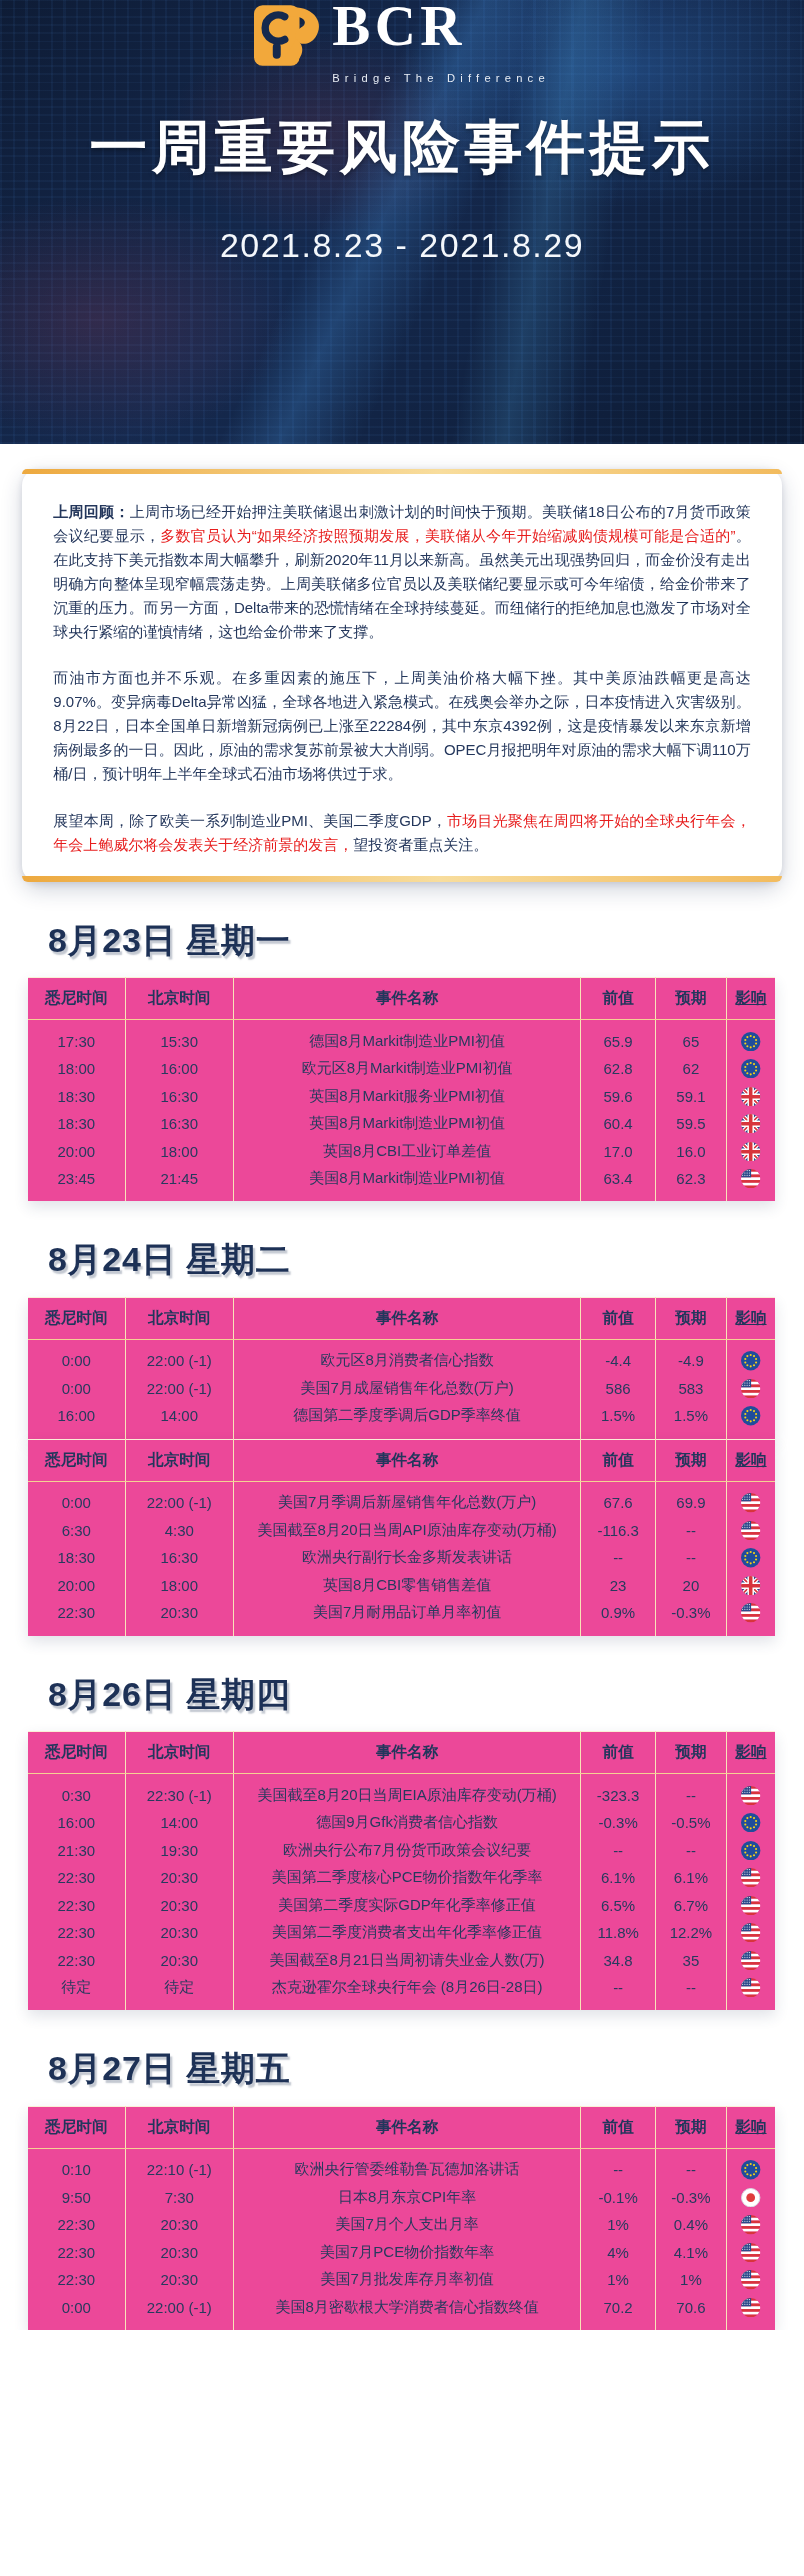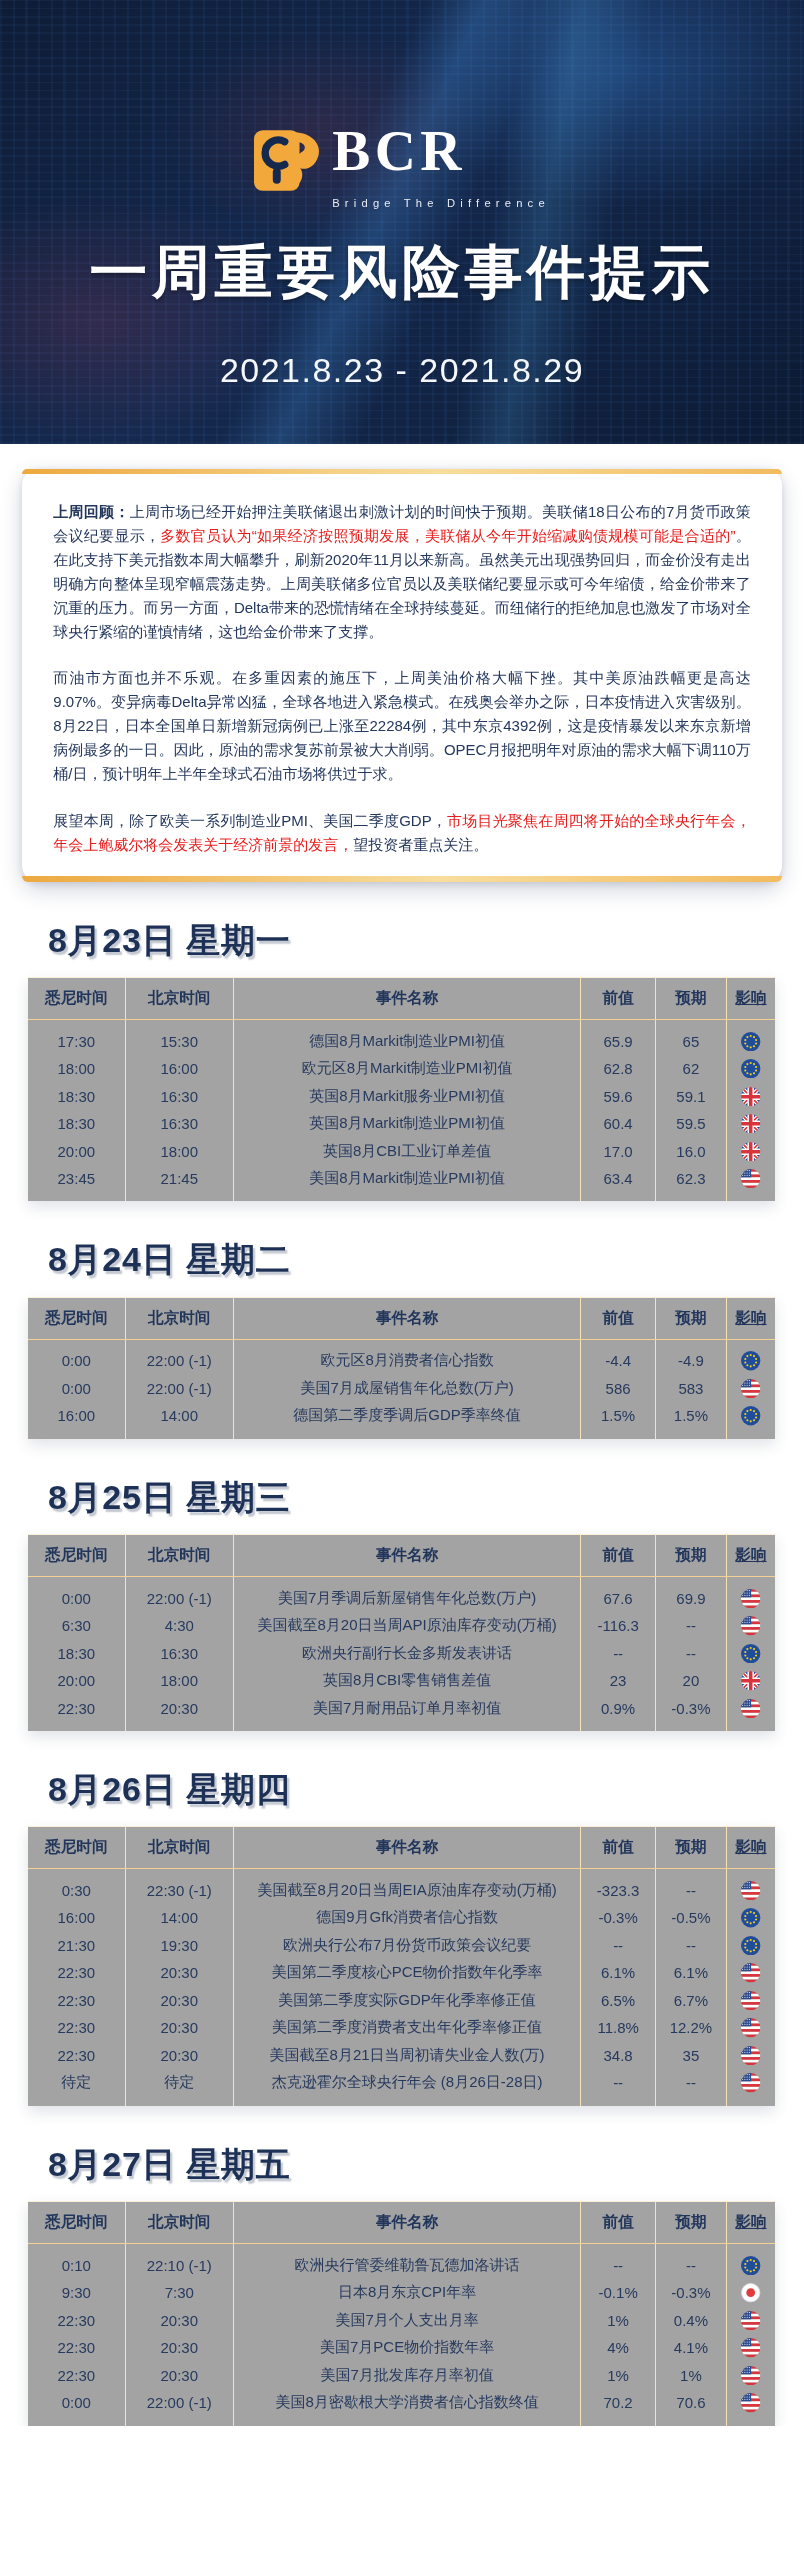--- a/index.html
+++ b/index.html
@@ -12,21 +12,21 @@
     background:
       linear-gradient(115deg, rgba(0,0,0,0) 42%, rgba(80,170,255,.22) 48%, rgba(0,0,0,0) 56%),
       linear-gradient(100deg, rgba(0,0,0,0) 60%, rgba(90,190,255,.18) 66%, rgba(0,0,0,0) 74%),
       radial-gradient(313px 194px at 78% 16%, rgba(60,140,230,.30), rgba(0,0,0,0) 70%),
       radial-gradient(283px 179px at 12% 72%, rgba(210,70,100,.16), rgba(0,0,0,0) 70%),
       radial-gradient(223px 149px at 40% 30%, rgba(200,60,70,.14), rgba(0,0,0,0) 70%),
       repeating-linear-gradient(90deg, rgba(70,140,230,.07) 0 2.2px, rgba(0,0,0,0) 2.2px 12.7px),
       repeating-linear-gradient(0deg, rgba(100,170,255,.05) 0 1.5px, rgba(0,0,0,0) 1.5px 8.2px),
       linear-gradient(135deg,#0e1c36 0%,#15294e 45%,#0c1a33 100%);
   }
-  .logo-row{display:flex;justify-content:center;align-items:flex-start;gap:4px;padding-top:125px;}
+  .logo-row{display:flex;justify-content:center;align-items:flex-start;gap:4px;}
   .logo-mark{width:74px;height:71px;flex:0 0 auto;}
   .brand-col{text-align:left;}
   .brand{font-family:"Liberation Serif","DejaVu Serif",serif;font-weight:700;font-size:57px;line-height:52px;letter-spacing:4.5px;color:#ffffff;}
   .tagline{font-size:11.2px;letter-spacing:5.2px;color:#e8edf5;margin-top:20px;white-space:nowrap;}
   .hero-title{font-size:58px;font-weight:900;letter-spacing:4.5px;margin-top:25px;text-shadow:0 1.5px 4.5px rgba(0,0,0,.35);text-align:center;}
   .hero-dates{font-size:34px;font-weight:400;letter-spacing:1.5px;margin-top:16.4px;color:#f4f7fb;}
 
   
   .review-card{
     position:relative;margin:25px 22.3px 0;background:#fff;border-radius:16.4px;
@@ -43,21 +43,21 @@
   .review-card p:last-child{margin-bottom:0;}
   .seg-red{color:#e71c1c;}
   .seg-bold{font-weight:700;}
 
   
   .day-heading{
     margin:36px 0 13.4px 48px;font-size:34px;font-weight:900;color:#1d3156;letter-spacing:0.7px;
     text-shadow:2.2px 3px 1.5px rgba(120,130,150,.45);
   }
   .event-table{
-    width:747px;margin:0 28px;border-collapse:collapse;background:#a3a3a3;
+    width:747px;margin:0 28px;border-collapse:collapse;background:#ec4899;
     box-shadow:0 6px 13.4px rgba(40,55,90,.14);border-top:1.5px solid #fbeed6;
   }
   .event-table th{
     font-size:15.6px;font-weight:700;color:#22365c;height:39px;text-align:center;
     border-bottom:1.5px solid #f4d194;
   }
   .event-table td{
     font-size:15px;color:#273a5e;height:27.5px;text-align:center;padding:0 3px;white-space:nowrap;
   }
   .event-table th:not(:last-child),.event-table td:not(:last-child){border-right:1.5px solid #f8e3b8;}
@@ -341,21 +341,20 @@
                     <circle cx="7.89" cy="17.66" r="1.3" fill="#f7d117"></circle>
                     <circle cx="5.34" cy="14.16" r="1.3" fill="#f7d117"></circle>
                     <circle cx="5.34" cy="9.84" r="1.3" fill="#f7d117"></circle>
                     <circle cx="7.89" cy="6.34" r="1.3" fill="#f7d117"></circle>
                   </svg></span></td>
             </tr>
           </tbody>
         </table>
       </section>
       <section>
-        <h2 class="day-heading">8月25日 星期三</h2>
         <table class="event-table">
           <thead>
             <tr>
               <th class="col-sydney">悉尼时间</th>
               <th class="col-beijing">北京时间</th>
               <th class="col-event">事件名称</th>
               <th class="col-prev">前值</th>
               <th class="col-fc">预期</th>
               <th class="col-impact">影响</th>
             </tr>
@@ -814,21 +813,21 @@
                     <circle cx="18.66" cy="14.16" r="1.3" fill="#f7d117"></circle>
                     <circle cx="16.11" cy="17.66" r="1.3" fill="#f7d117"></circle>
                     <circle cx="12.00" cy="19.00" r="1.3" fill="#f7d117"></circle>
                     <circle cx="7.89" cy="17.66" r="1.3" fill="#f7d117"></circle>
                     <circle cx="5.34" cy="14.16" r="1.3" fill="#f7d117"></circle>
                     <circle cx="5.34" cy="9.84" r="1.3" fill="#f7d117"></circle>
                     <circle cx="7.89" cy="6.34" r="1.3" fill="#f7d117"></circle>
                   </svg></span></td>
             </tr>
             <tr>
-              <td class="col-sydney">9:30</td>
+              <td class="col-sydney">9:50</td>
               <td class="col-beijing">7:30</td>
               <td class="col-event">日本8月东京CPI年率</td>
               <td class="col-prev">-0.1%</td>
               <td class="col-fc">-0.3%</td>
               <td class="col-impact"><span><svg class="flag" viewBox="0 0 24 24">
                     <circle cx="12" cy="12" r="11.4" fill="#fff" stroke="#d7dbe1" stroke-width="1.2"></circle>
                     <circle cx="12" cy="12" r="5.4" fill="#e03c3c"></circle>
                   </svg></span></td>
             </tr>
             <tr>

